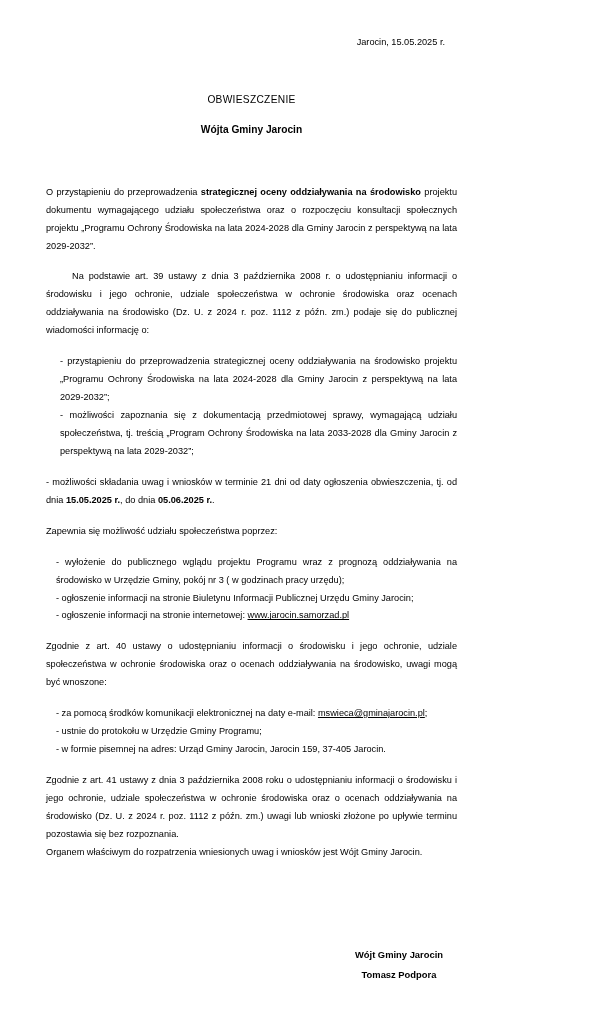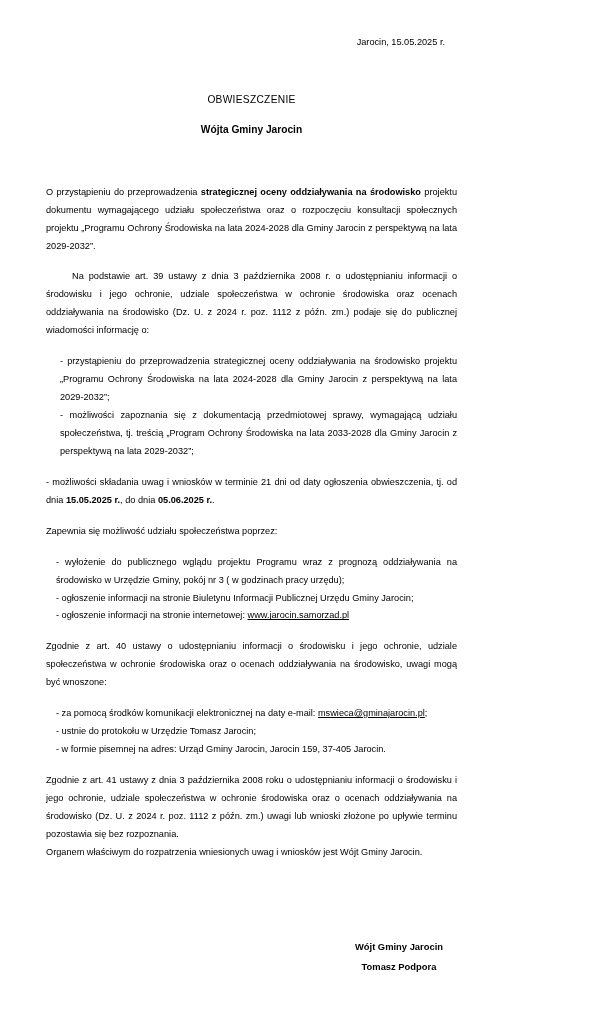--- a/index.html
+++ b/index.html
@@ -66,21 +66,21 @@
     padding-left: 10px;
   }
   b, .b { font-weight: bold; }
   .link {
     text-decoration: underline;
     color: #000000;
   }
   .signature {
     position: absolute;
     right: 60px;
-    bottom: 46px;
+    bottom: 38px;
     text-align: center;
     font-weight: bold;
     font-size: 9.4px;
     line-height: 2.2;
   }
 </style>
 </head>
 <body>
 
 <div class="page">
@@ -118,21 +118,21 @@
     <p class="para">- ogłoszenie informacji na stronie Biuletynu Informacji Publicznej Urzędu Gminy Jarocin;</p>
     <p class="para"><span>- ogłoszenie informacji na stronie internetowej: </span><a class="link" href="#">www.jarocin.samorzad.pl</a></p>
   </div>
 
   <div class="block">
     <p class="para">Zgodnie z art. 40 ustawy o udostępnianiu informacji o środowisku i jego ochronie, udziale społeczeństwa w ochronie środowiska oraz o ocenach oddziaływania na środowisko, uwagi mogą być wnoszone:</p>
   </div>
 
   <div class="block inner-list">
     <p class="para"><span>- za pomocą środków komunikacji elektronicznej na daty e-mail: </span><a class="link" href="#">mswieca@gminajarocin.pl</a><span>;</span></p>
-    <p class="para">- ustnie do protokołu w Urzędzie Tomasz Jarocin;</p>
+    <p class="para">- ustnie do protokołu w Urzędzie Gminy Programu;</p>
     <p class="para">- w formie pisemnej na adres: Urząd Gminy Jarocin, Jarocin  159, 37-405 Jarocin.</p>
   </div>
 
   <div class="block">
     <p class="para">Zgodnie z art. 41  ustawy  z dnia 3 października 2008 roku o udostępnianiu informacji o środowisku i jego ochronie, udziale społeczeństwa w ochronie środowiska oraz o ocenach oddziaływania na środowisko (Dz. U. z 2024 r. poz. 1112 z późn. zm.) uwagi lub wnioski złożone po upływie terminu pozostawia się bez rozpoznania.</p>
     <p class="para">Organem właściwym do rozpatrzenia wniesionych uwag i wniosków jest Wójt Gminy Jarocin.</p>
   </div>
 
   <div class="signature">
     <div>Wójt Gminy Jarocin</div>

